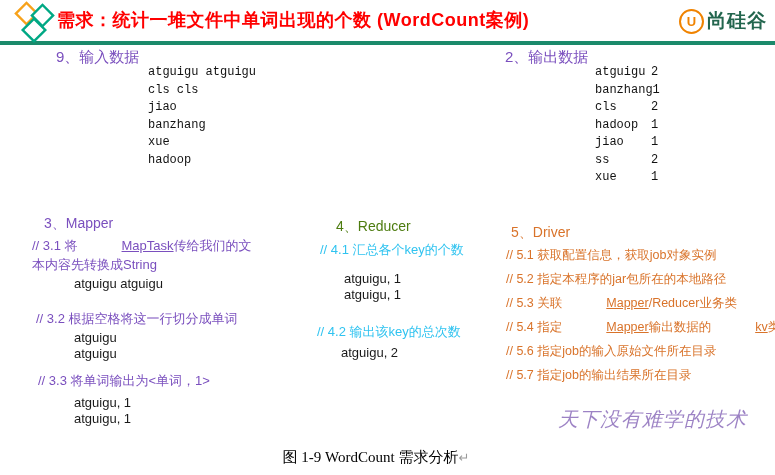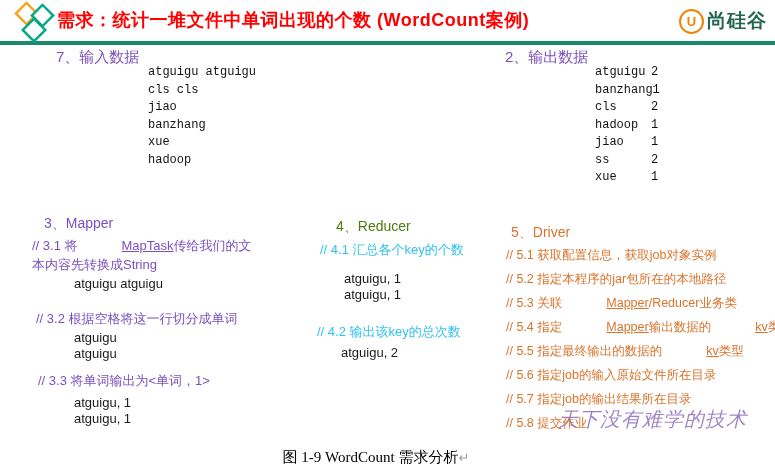--- a/index.html
+++ b/index.html
@@ -66,21 +66,21 @@
     <rect x="30" y="7" width="15" height="15" transform="rotate(45 37.5 14.5)" fill="#ffffff" stroke="#00A884" stroke-width="2.4"></rect>
     <rect x="21" y="21" width="16" height="16" transform="rotate(45 29 29)" fill="#ffffff" stroke="#00A884" stroke-width="2.4"></rect>
   </svg>
   <div class="title">需求：统计一堆文件中单词出现的个数 (WordCount案例)</div>
   <div class="brand">
     <div class="brand-icon">U</div>
     <div class="brand-name">尚硅谷</div>
   </div>
   <div class="divider"></div>
 
-  <div class="h-purple" style="left:56px;top:48px;">7、输入数据</div>
+  <div class="h-purple" style="left:56px;top:48px;">9、输入数据</div>
   <div class="datalist" style="left:148px;top:64px;" id="input-list"><div>atguigu atguigu</div><div>cls cls</div><div>jiao</div><div>banzhang</div><div>xue</div><div>hadoop</div></div>
 
   <div class="h-purple" style="left:505px;top:48px;">2、输出数据</div>
   <div class="datalist" style="left:595px;top:64px;" id="output-list"><div><span class="word">atguigu</span><span>2</span></div><div><span class="word">banzhang</span><span>1</span></div><div><span class="word">cls</span><span>2</span></div><div><span class="word">hadoop</span><span>1</span></div><div><span class="word">jiao</span><span>1</span></div><div><span class="word">ss</span><span>2</span></div><div><span class="word">xue</span><span>1</span></div></div>
 
   <div class="h-purple" style="left:44px;top:215px;font-size:14px;">3、Mapper</div>
   <div class="c-purple" style="left:32px;top:236px;width:220px;"><span>//  3.1 将</span><span class="u">MapTask</span><span>传给我们的文本内容先转换成String</span></div>
   <div class="example" style="left:74px;top:276px;">
       <div>atguigu atguigu</div>
     </div>
@@ -106,23 +106,21 @@
       <div>atguigu, 2</div>
     </div>
 
   <div class="h-orange" style="left:511px;top:216px;margin-top:8px;">5、Driver</div>
   <div class="watermark">天下没有难学的技术</div>
   <div class="driver-list" id="driver-list">
       <div><span>// 5.1 获取配置信息，获取job对象实例</span></div>
       <div><span>// 5.2 指定本程序的jar包所在的本地路径</span></div>
       <div><span>// 5.3 关联</span><span class="u">Mapper</span><span>/Reducer业务类</span></div>
       <div><span>// 5.4 指定</span><span class="u">Mapper</span><span>输出数据的</span><span class="u">kv</span><span>类型</span></div>
-      <div><span>// 5.5 指定最终输出的数据的</span><span class="u">kv</span><span>类型</span></div>
       <div><span>// 5.6 指定job的输入原始文件所在目录</span></div>
       <div><span>// 5.7 指定job的输出结果所在目录</span></div>
-      <div><span>// 5.8 提交作业</span></div>
     </div>
 
   <div class="caption">
     <span>图 1-9 WordCount 需求分析</span><span class="return-mark">↵</span>
   </div>
 
 </div>
 
 </body></html>

